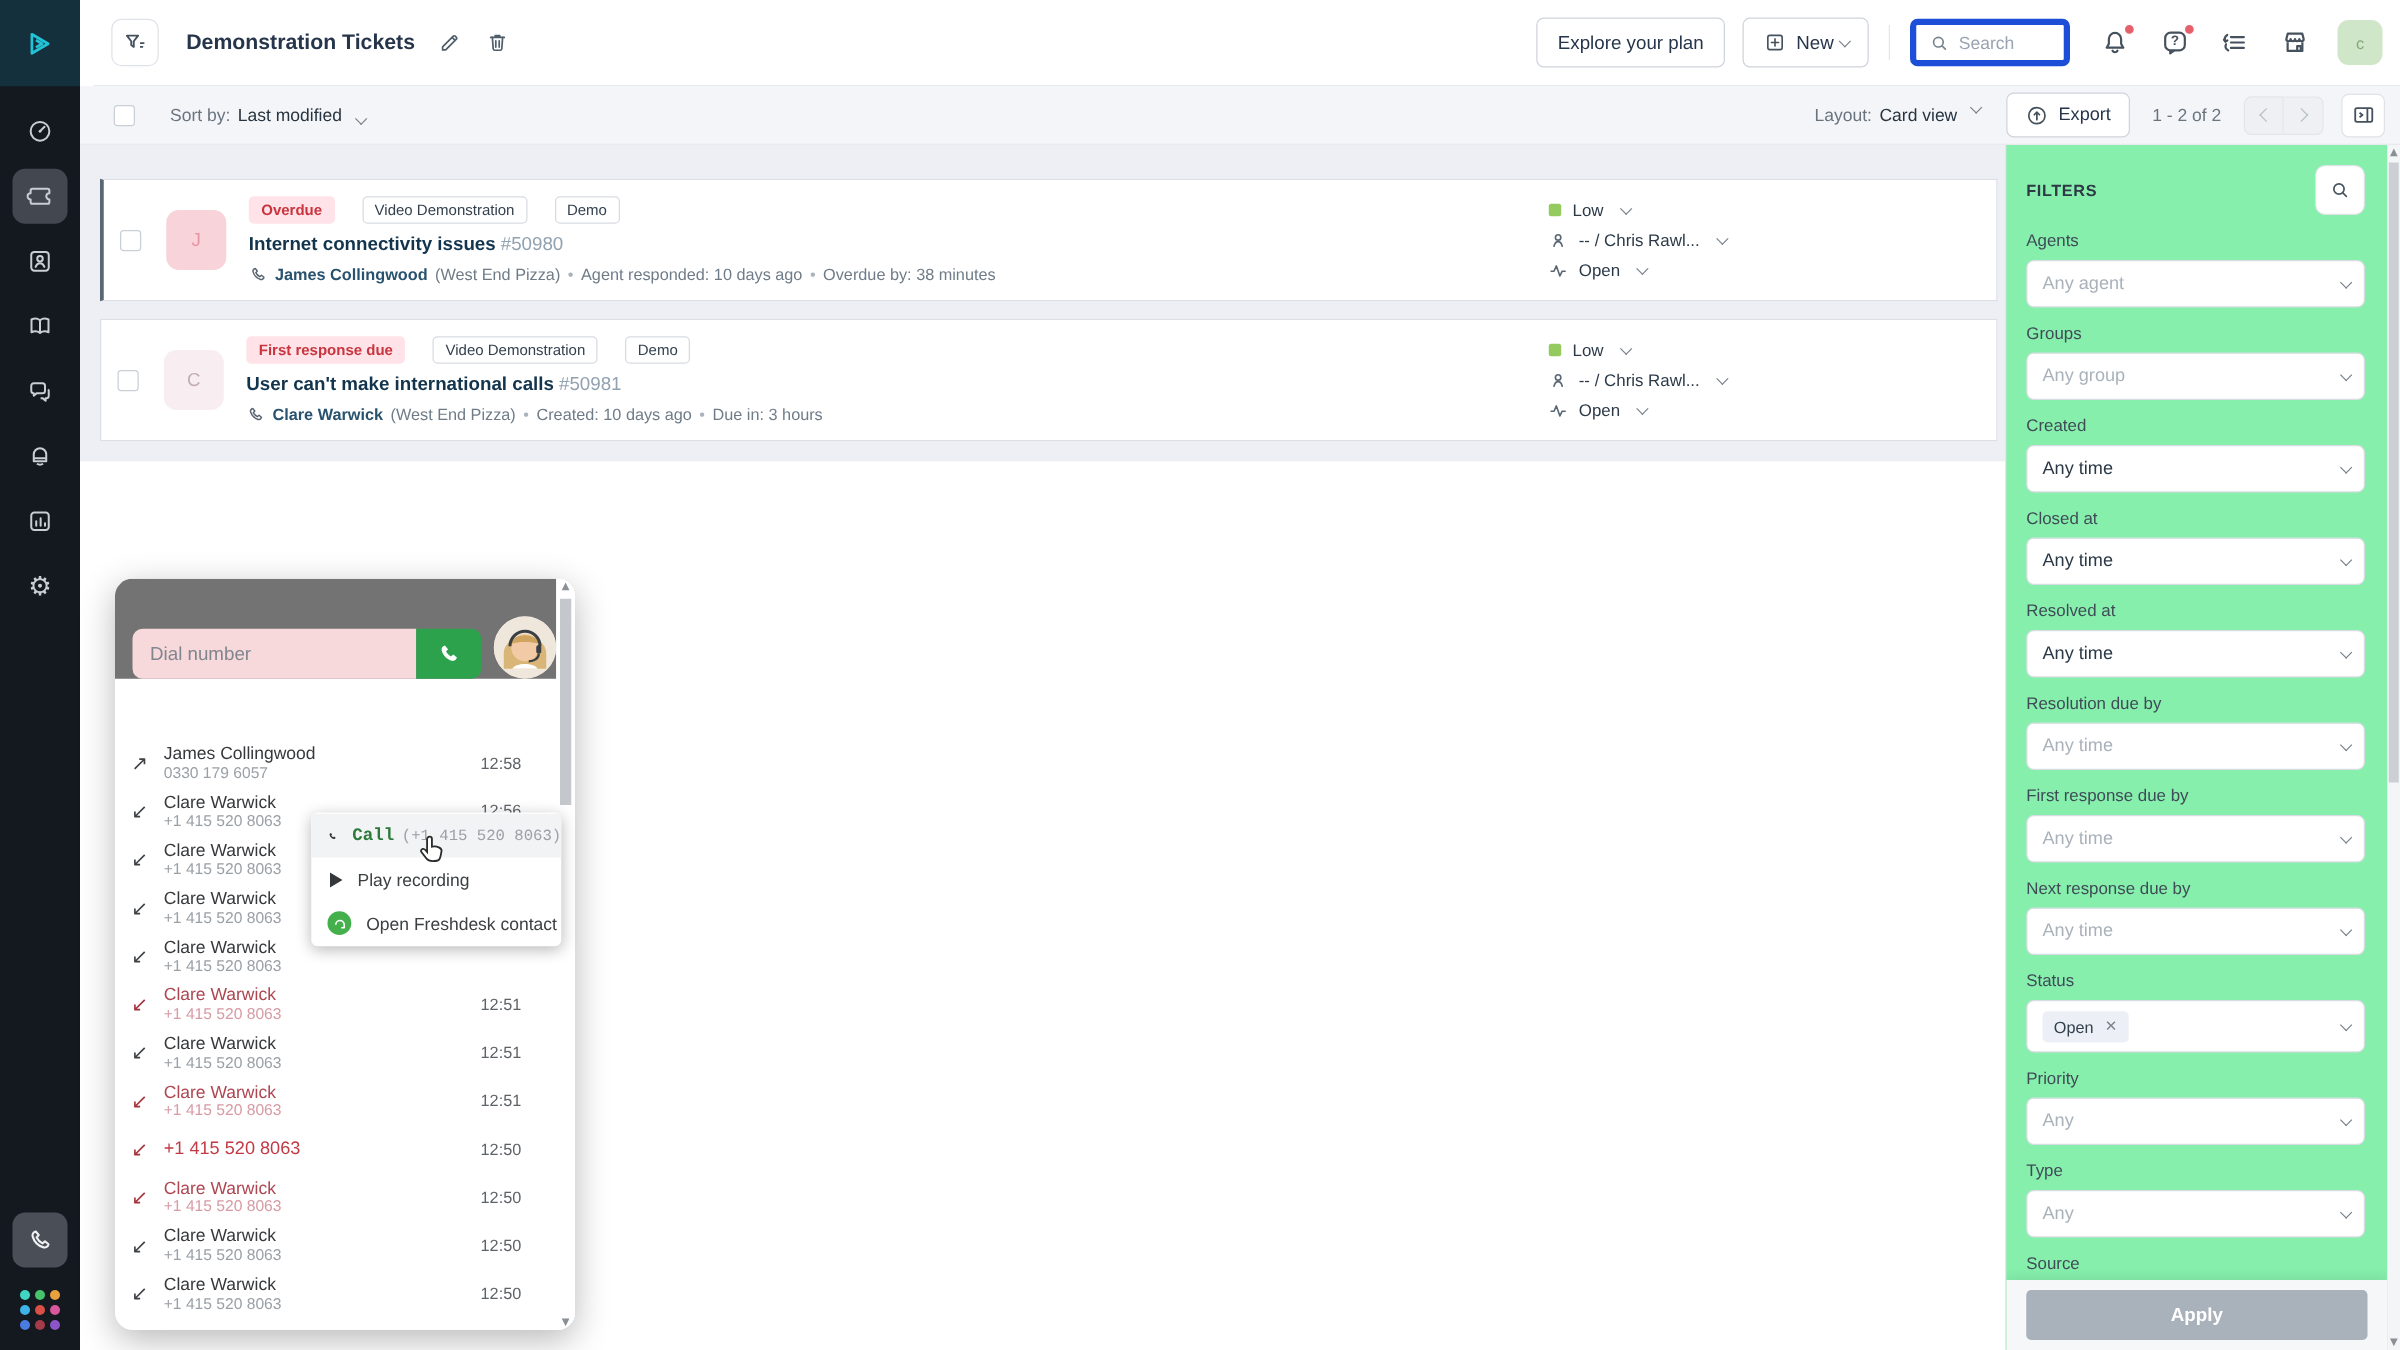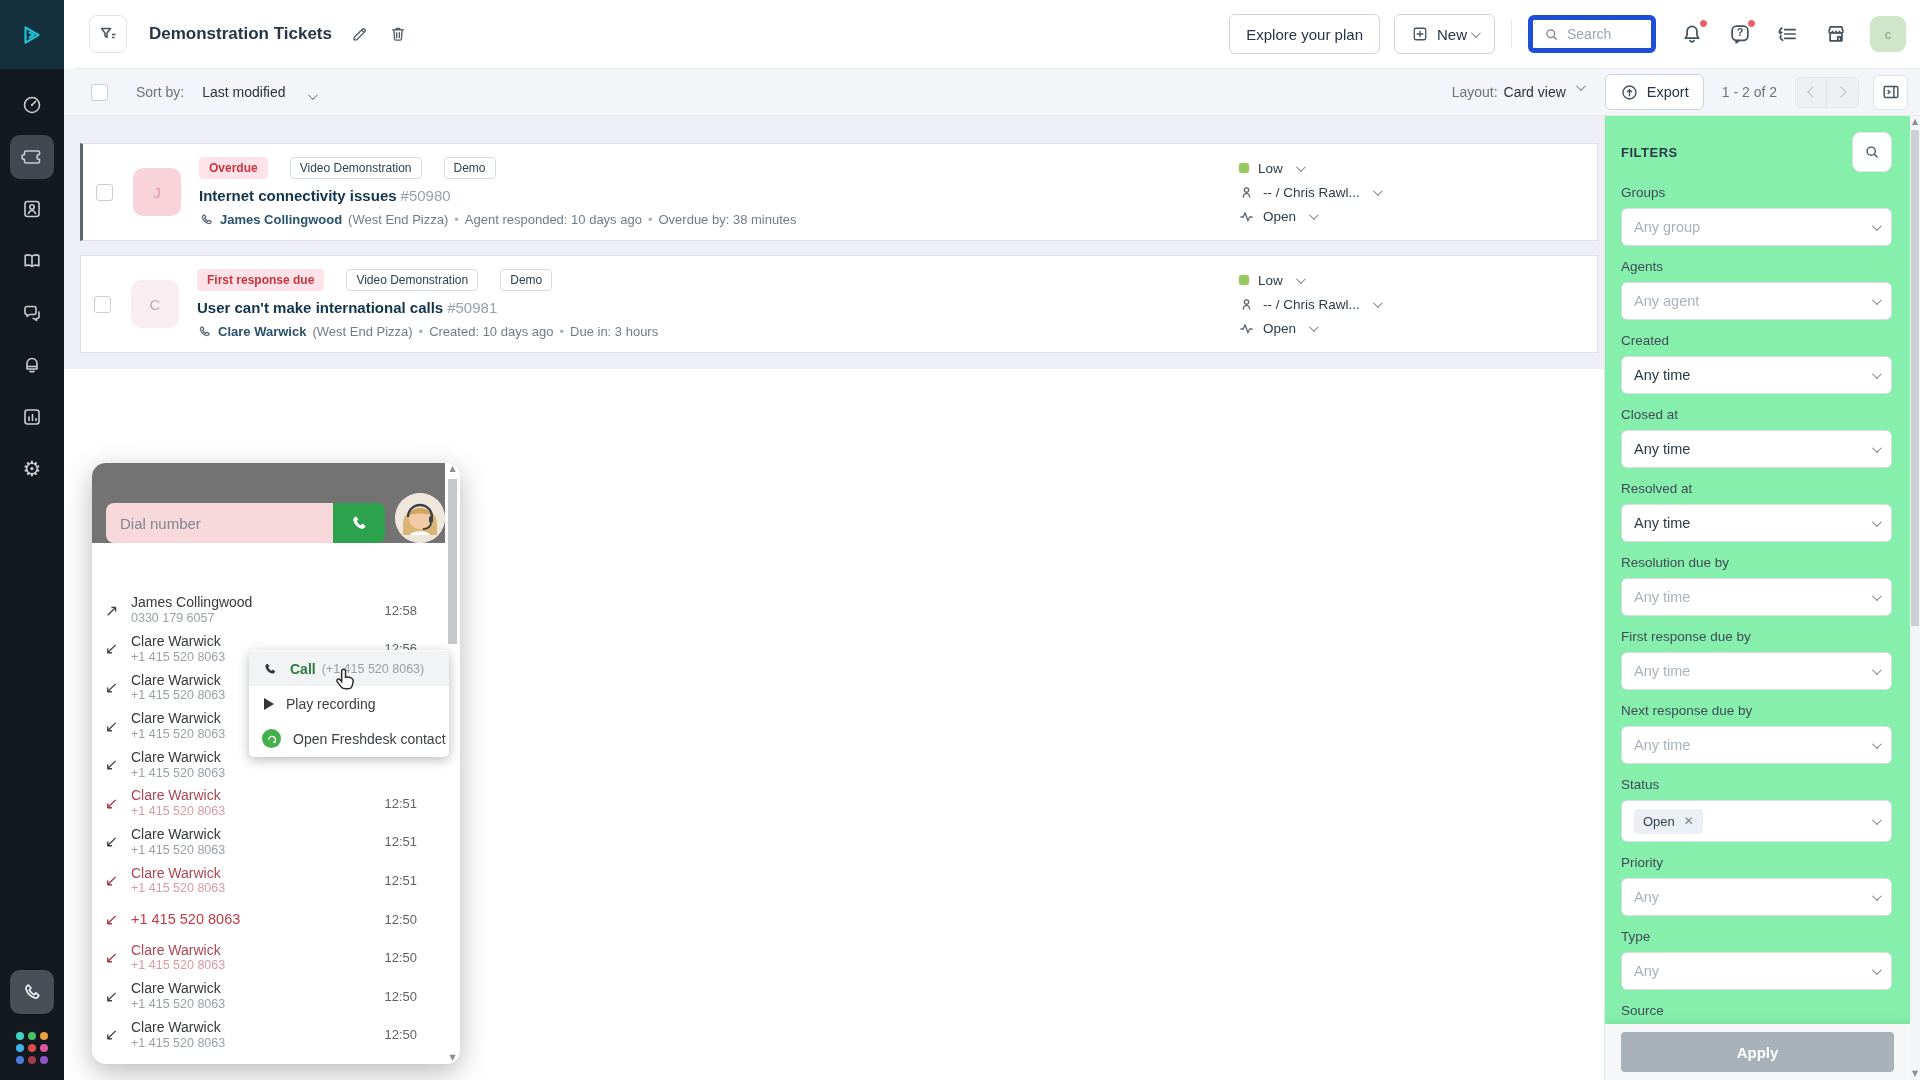--- a/index.html
+++ b/index.html
@@ -37,21 +37,21 @@
   .top-ic { position:relative; margin-left:24px; color:#45525e; cursor:pointer; }
   .reddot { position:absolute; top:-3px; right:-4px; width:9px; height:9px; border-radius:50%; background:#e5606a; border:1.5px solid #fff; }
   .avatar-top { width:36px; height:36px; border-radius:9px; background:#cfe6c8; color:#84aa78; font-size:13px; display:flex; align-items:center; justify-content:center; margin:0 14px 0 22px; cursor:pointer; }
 
   
   .toolbar { position:absolute; left:64px; top:69px; right:0; height:47px; background:#f4f5f8; border-bottom:1px solid #e8eaee; display:flex; align-items:center; font-size:14px; z-index:19; }
   .cb { width:17px; height:17px; border:1px solid #c9cfd7; border-radius:3px; background:#fff; cursor:pointer; }
   .toolbar .cb { margin-left:27px; }
   .muted { color:#69747f; }
   .strong { color:#27343f; }
-  .sortby { margin-left:28px; display:flex; align-items:flex-end; gap:18px; cursor:pointer; }
+  .sortby { margin-left:28px; display:flex; align-items:flex-end; gap:6px; cursor:pointer; }
   .caret { width:7px; height:7px; border-right:1.6px solid #7a828c; border-bottom:1.6px solid #7a828c; transform:rotate(45deg) translateY(-2px); display:inline-block; margin-left:4px; }
   .toolbar-right { margin-left:auto; display:flex; align-items:center; margin-right:12px; }
   .layout-sel { display:flex; align-items:flex-start; gap:6px; margin-right:22px; cursor:pointer; }
   .export-btn { height:36px; font-size:14.5px; padding:0 14px; display:flex; gap:8px; align-items:center; }
   .count { margin:0 18px; color:#69747f; }
   .pager { display:flex; }
   .pager .pg { width:32px; height:31px; background:#eef0f3; border:1px solid #e2e5e9; display:flex; align-items:center; justify-content:center; cursor:default; }
   .pg.prev { border-radius:6px 0 0 6px; }
   .pg.next { border-radius:0 6px 6px 0; border-left:none; }
   .chev { width:8px; height:8px; border-right:1.8px solid #b9bfc7; border-bottom:1.8px solid #b9bfc7; }
@@ -124,21 +124,21 @@
   .pw-num { font-size:12.5px; color:#9aa0a6; }
   .pw-time { font-size:13px; color:#5f6368; }
   .pw-row.missed .pw-dir { color:#a4343f; }
   .pw-row.missed .pw-name { color:#ad4650; }
   .pw-row.missed .pw-num { color:#d79ba4; }
   .pw-row.numonly .pw-name { color:#c13a45; font-size:14.5px; }
 
   
   .ctx { position:absolute; left:249px; top:650px; width:200px; background:#fff; border-radius:5px; box-shadow:0 3px 12px rgba(0,0,0,.28); z-index:50; padding:1px 0; }
   .ctx-item { height:35px; display:flex; align-items:center; padding-left:13px; gap:12px; font-size:14px; color:#3c4043; cursor:pointer; white-space:nowrap; }
-  .ctx-item.hover { background:#f2f3f4; }
+  .ctx-item.hover { background:#f2f3f4;font-family:Liberation Mono, monospace; }
   .ctx-call-label { color:#2d7a3a; font-weight:600; }
   .ctx-call-num { color:#9aa0a6; font-size:12.5px; margin-left:-6px; }
   .play-tri { width:0; height:0; border-left:10px solid #35383b; border-top:6px solid transparent; border-bottom:6px solid transparent; margin-left:2px; }
   .fd-circle { width:19px; height:19px; border-radius:50%; background:#44b04b; display:flex; align-items:center; justify-content:center; }
   .cursor { position:absolute; left:334px; top:668px; z-index:60; pointer-events:none; }
 </style>
 </head>
 <body>
 
 <div class="app">
@@ -449,30 +449,30 @@
       <span class="f-title">FILTERS</span>
       <span class="iconbtn f-search">
           <svg class="ic" width="18" height="18" viewBox="0 0 22 22" fill="none" stroke="#49565f" stroke-width="1.7" stroke-linecap="round">
             <circle cx="10" cy="10" r="5"></circle>
             <path d="M13.8 13.8 L17.2 17.2"></path>
           </svg>
         </span>
     </div>
 
     <div class="f-group">
+      <div class="f-label">Agents</div>
+      <div class="f-ctrl ph">
+          <span>Any agent</span>
+          <span class="caret"></span>
+        </div>
+    </div>
+    <div class="f-group">
       <div class="f-label">Groups</div>
       <div class="f-ctrl ph">
           <span>Any group</span>
-          <span class="caret"></span>
-        </div>
-    </div>
-    <div class="f-group">
-      <div class="f-label">Agents</div>
-      <div class="f-ctrl ph">
-          <span>Any agent</span>
           <span class="caret"></span>
         </div>
     </div>
     <div class="f-group">
       <div class="f-label">Created</div>
       <div class="f-ctrl">
           <span>Any time</span>
           <span class="caret"></span>
         </div>
     </div>

